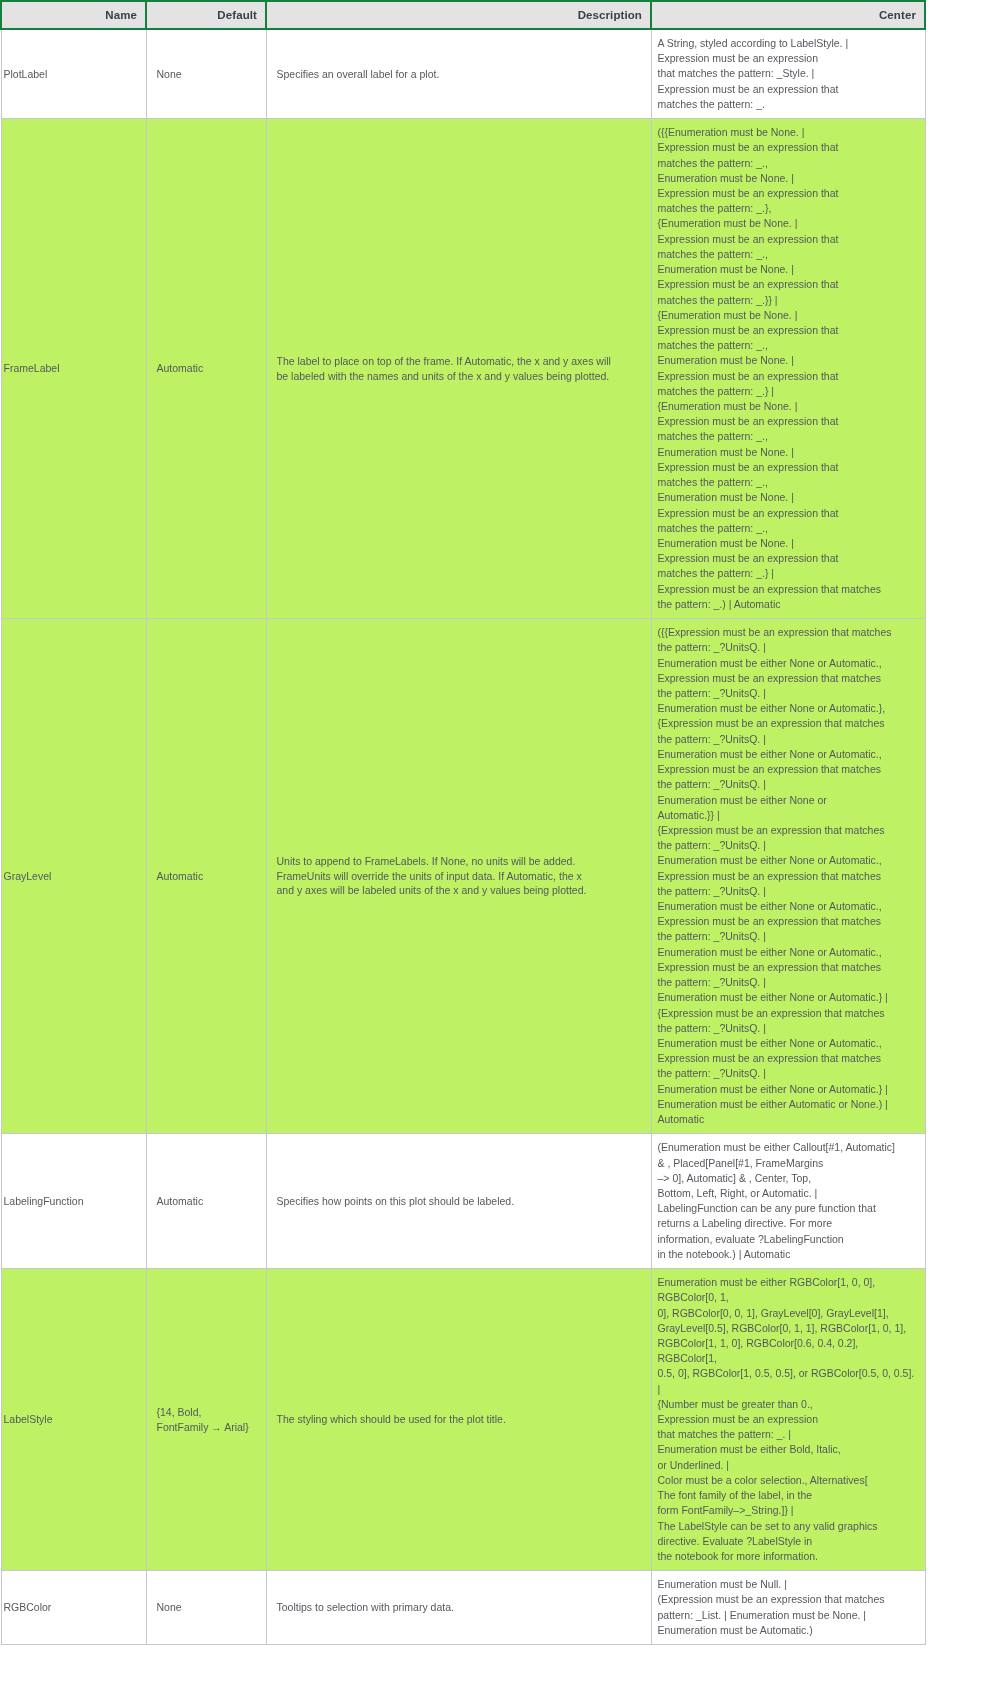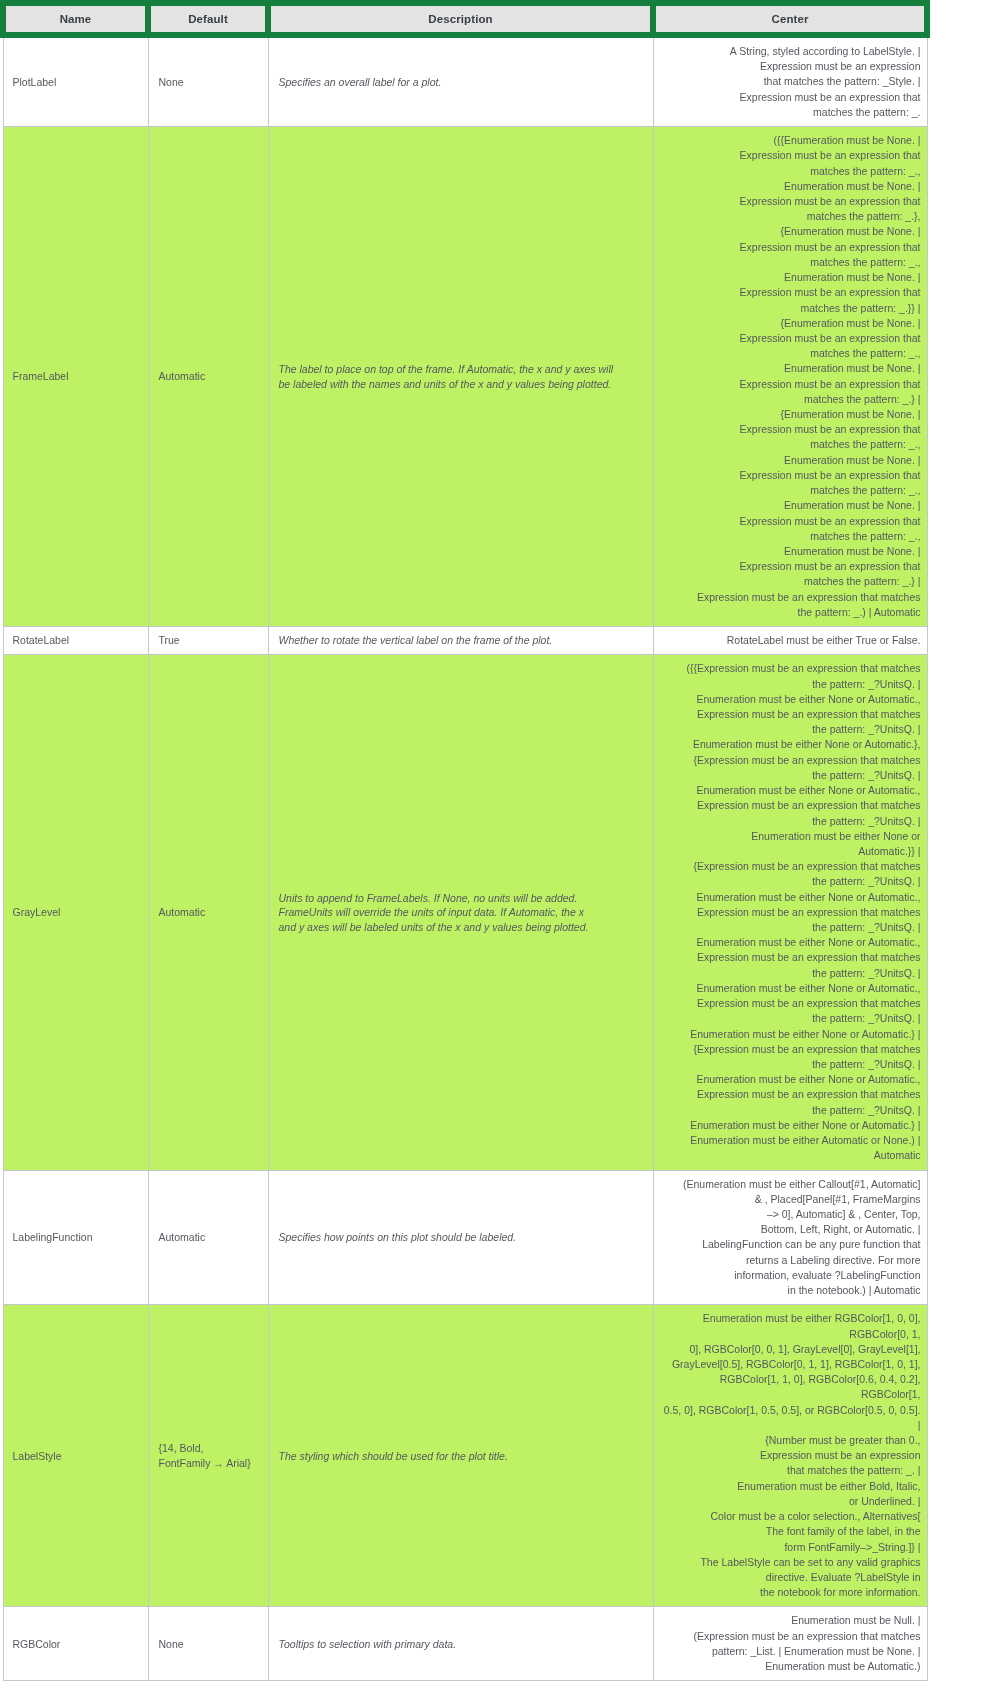--- a/index.html
+++ b/index.html
@@ -18,57 +18,56 @@
     margin: 0;
     table-layout: fixed;
   }
   .options-table col.c-name    { width: 145px; }
   .options-table col.c-default { width: 120px; }
   .options-table col.c-desc    { width: 385px; }
   .options-table col.c-pattern { width: 274px; }
 
   .options-table th {
     background: #e3e3e3;
-    border: 6px solid #15803d;
+    border: 2px solid #15803d;
     font-size: 11.5px;
     font-weight: bold;
     color: #3b4046;
-    text-align: center;
+    text-align: right;
     padding: 7px 8px 7px 8px;
     vertical-align: middle;
     letter-spacing: 0.1px;
   }
   .options-table td {
     border: 1px solid #c4c7cb;
     font-size: 10.5px;
     line-height: 1.38;
     color: #54585e;
     vertical-align: middle;
     padding: 6px 8px;
   }
   tr.row-odd  td { background: #ffffff; }
   tr.row-even td { background: #bef264; }
 
   td.cell-name,
   td.cell-default {
     vertical-align: middle;
     white-space: pre-line;
-    padding-left: 9px;
+    padding-left: 2px;
   }
   td.cell-default { padding-left: 10px; }
   td.cell-desc {
     vertical-align: middle;
     padding-left: 10px;
     padding-right: 14px;
     white-space: pre-line;
-    font-style: italic;
   }
   td.cell-pattern {
     vertical-align: middle;
-    text-align: right;
+    text-align: left;
     white-space: pre-line;
     padding-left: 6px;
     padding-right: 6px;
     line-height: 1.45;
   }
   .hdr-name-lbl,
   .hdr-default-lbl,
   .hdr-desc-lbl,
   .hdr-pattern-lbl { display: block; }
 </style>
@@ -139,26 +138,20 @@
 Expression must be an expression that
 matches the pattern: _.,
 Enumeration must be None. |
 Expression must be an expression that
 matches the pattern: _.,
 Enumeration must be None. |
 Expression must be an expression that
 matches the pattern: _.} |
 Expression must be an expression that matches
 the pattern: _.) | Automatic</td>
-    </tr>
-    <tr class="row-odd">
-      <td class="cell-name">RotateLabel</td>
-      <td class="cell-default">True</td>
-      <td class="cell-desc">Whether to rotate the vertical label on the frame of the plot.</td>
-      <td class="cell-pattern">RotateLabel must be either True or False.</td>
     </tr>
     <tr class="row-even">
       <td class="cell-name">GrayLevel</td>
       <td class="cell-default">Automatic</td>
       <td class="cell-desc">Units to append to FrameLabels. If None, no units will be added.
     FrameUnits will override the units of input data.  If Automatic, the x
     and y axes will be labeled units of the x and y values being plotted.</td>
       <td class="cell-pattern">({{Expression must be an expression that matches
 the pattern: _?UnitsQ. |
 Enumeration must be either None or Automatic.,

